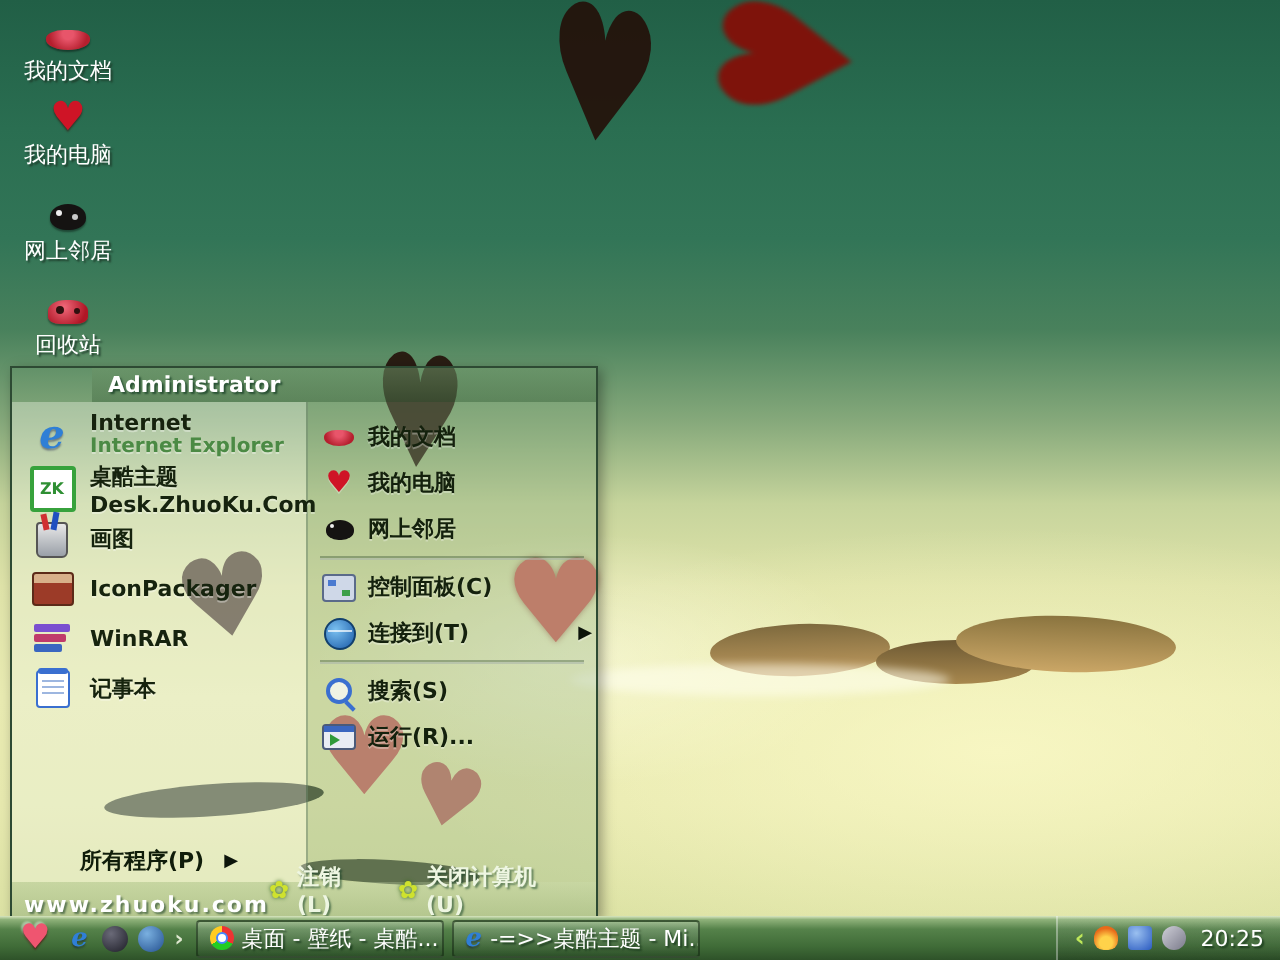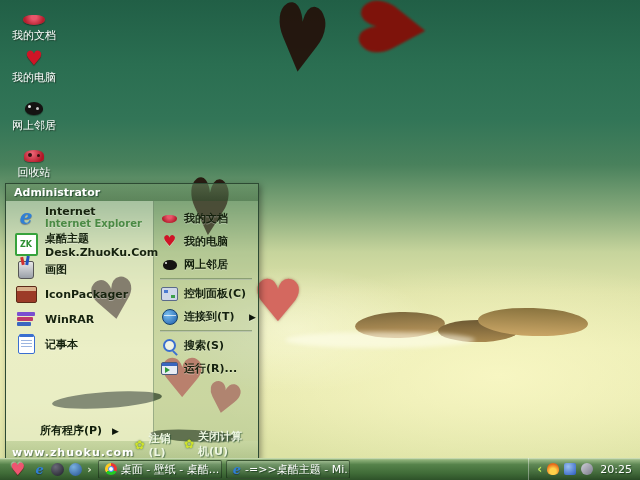--- a/index.html
+++ b/index.html
@@ -24,21 +24,21 @@
         box-shadow:0 1px 1px rgba(0,0,0,.4);}
   .heart-g{font-size:20px;color:#cf1426;text-shadow:0 1px 1px rgba(60,0,0,.5);line-height:.9;}
   .bug{width:18px;height:13px;border-radius:50% 50% 45% 45%;background:#151312;position:relative;box-shadow:0 1px 1px rgba(0,0,0,.4);}
   .bug:before{content:"";position:absolute;left:3px;top:3px;width:3px;height:3px;border-radius:50%;background:#eee;}
   .bug:after{content:"";position:absolute;right:4px;top:5px;width:3px;height:3px;border-radius:50%;background:#c9c9c9;}
   .car{width:20px;height:12px;border-radius:45% 45% 30% 30%;background:radial-gradient(circle at 40% 30%,#f0697a,#b01626 75%);position:relative;box-shadow:0 1px 1px rgba(0,0,0,.4);}
   .car:before{content:"";position:absolute;left:4px;top:3px;width:4px;height:4px;border-radius:50%;background:#30100f;}
   .car:after{content:"";position:absolute;right:4px;top:4px;width:3px;height:3px;border-radius:50%;background:#30100f;}
   
   .start-menu{position:absolute;left:5px;top:183px;width:252px;height:275px;
-    border:1px solid #2d4a33;box-shadow:2px 2px 6px rgba(0,0,0,.35);}
+    border:1px solid #2d4a33;box-shadow:2px 2px 6px rgba(0,0,0,.35);padding-left:40px;}
   .menu-header{height:17px;background:linear-gradient(180deg,rgba(110,150,105,.55),rgba(70,110,70,.55));
     color:#fff;font-size:11px;font-weight:bold;line-height:17px;padding-left:8px;
     text-shadow:1px 1px 1px rgba(0,40,20,.6);}
   .menu-body{position:absolute;top:17px;bottom:18px;left:0;right:0;display:flex;}
   .col-left{width:147px;background:rgba(238,246,228,.40);border-right:1px solid rgba(60,95,60,.45);position:relative;}
   .col-right{flex:1;background:rgba(140,175,130,.32);padding-top:6px;}
   .mi{display:flex;align-items:center;gap:7px;padding:2px 4px 2px 8px;height:25px;box-sizing:border-box;
       font-size:11px;font-weight:bold;color:#16230e;text-shadow:0 1px 0 rgba(255,255,255,.35);cursor:default;}
   .mi.big{height:31px;}
   .mi .txt2 .sub{font-weight:bold;font-size:10px;color:#4b8a44;}

